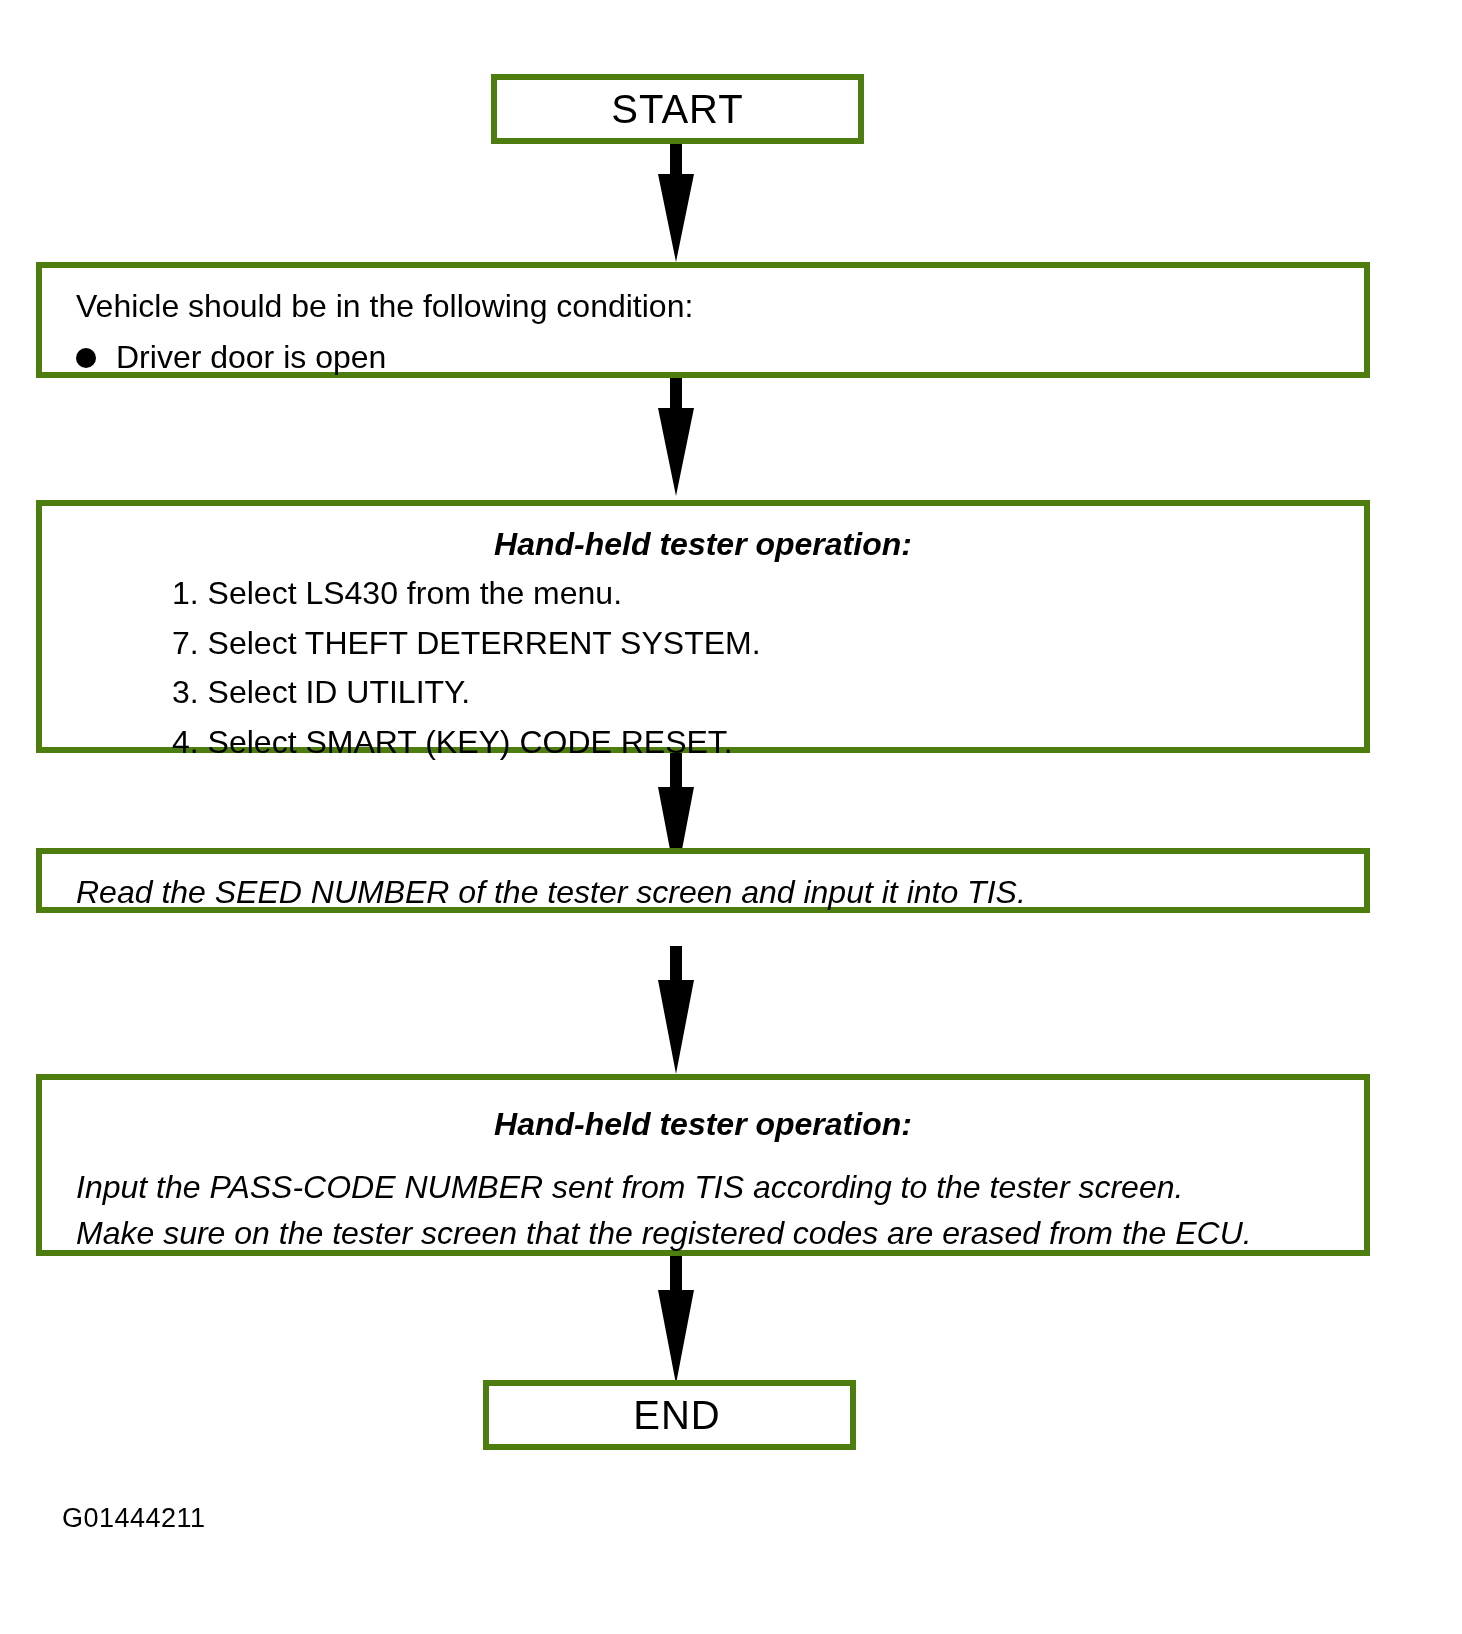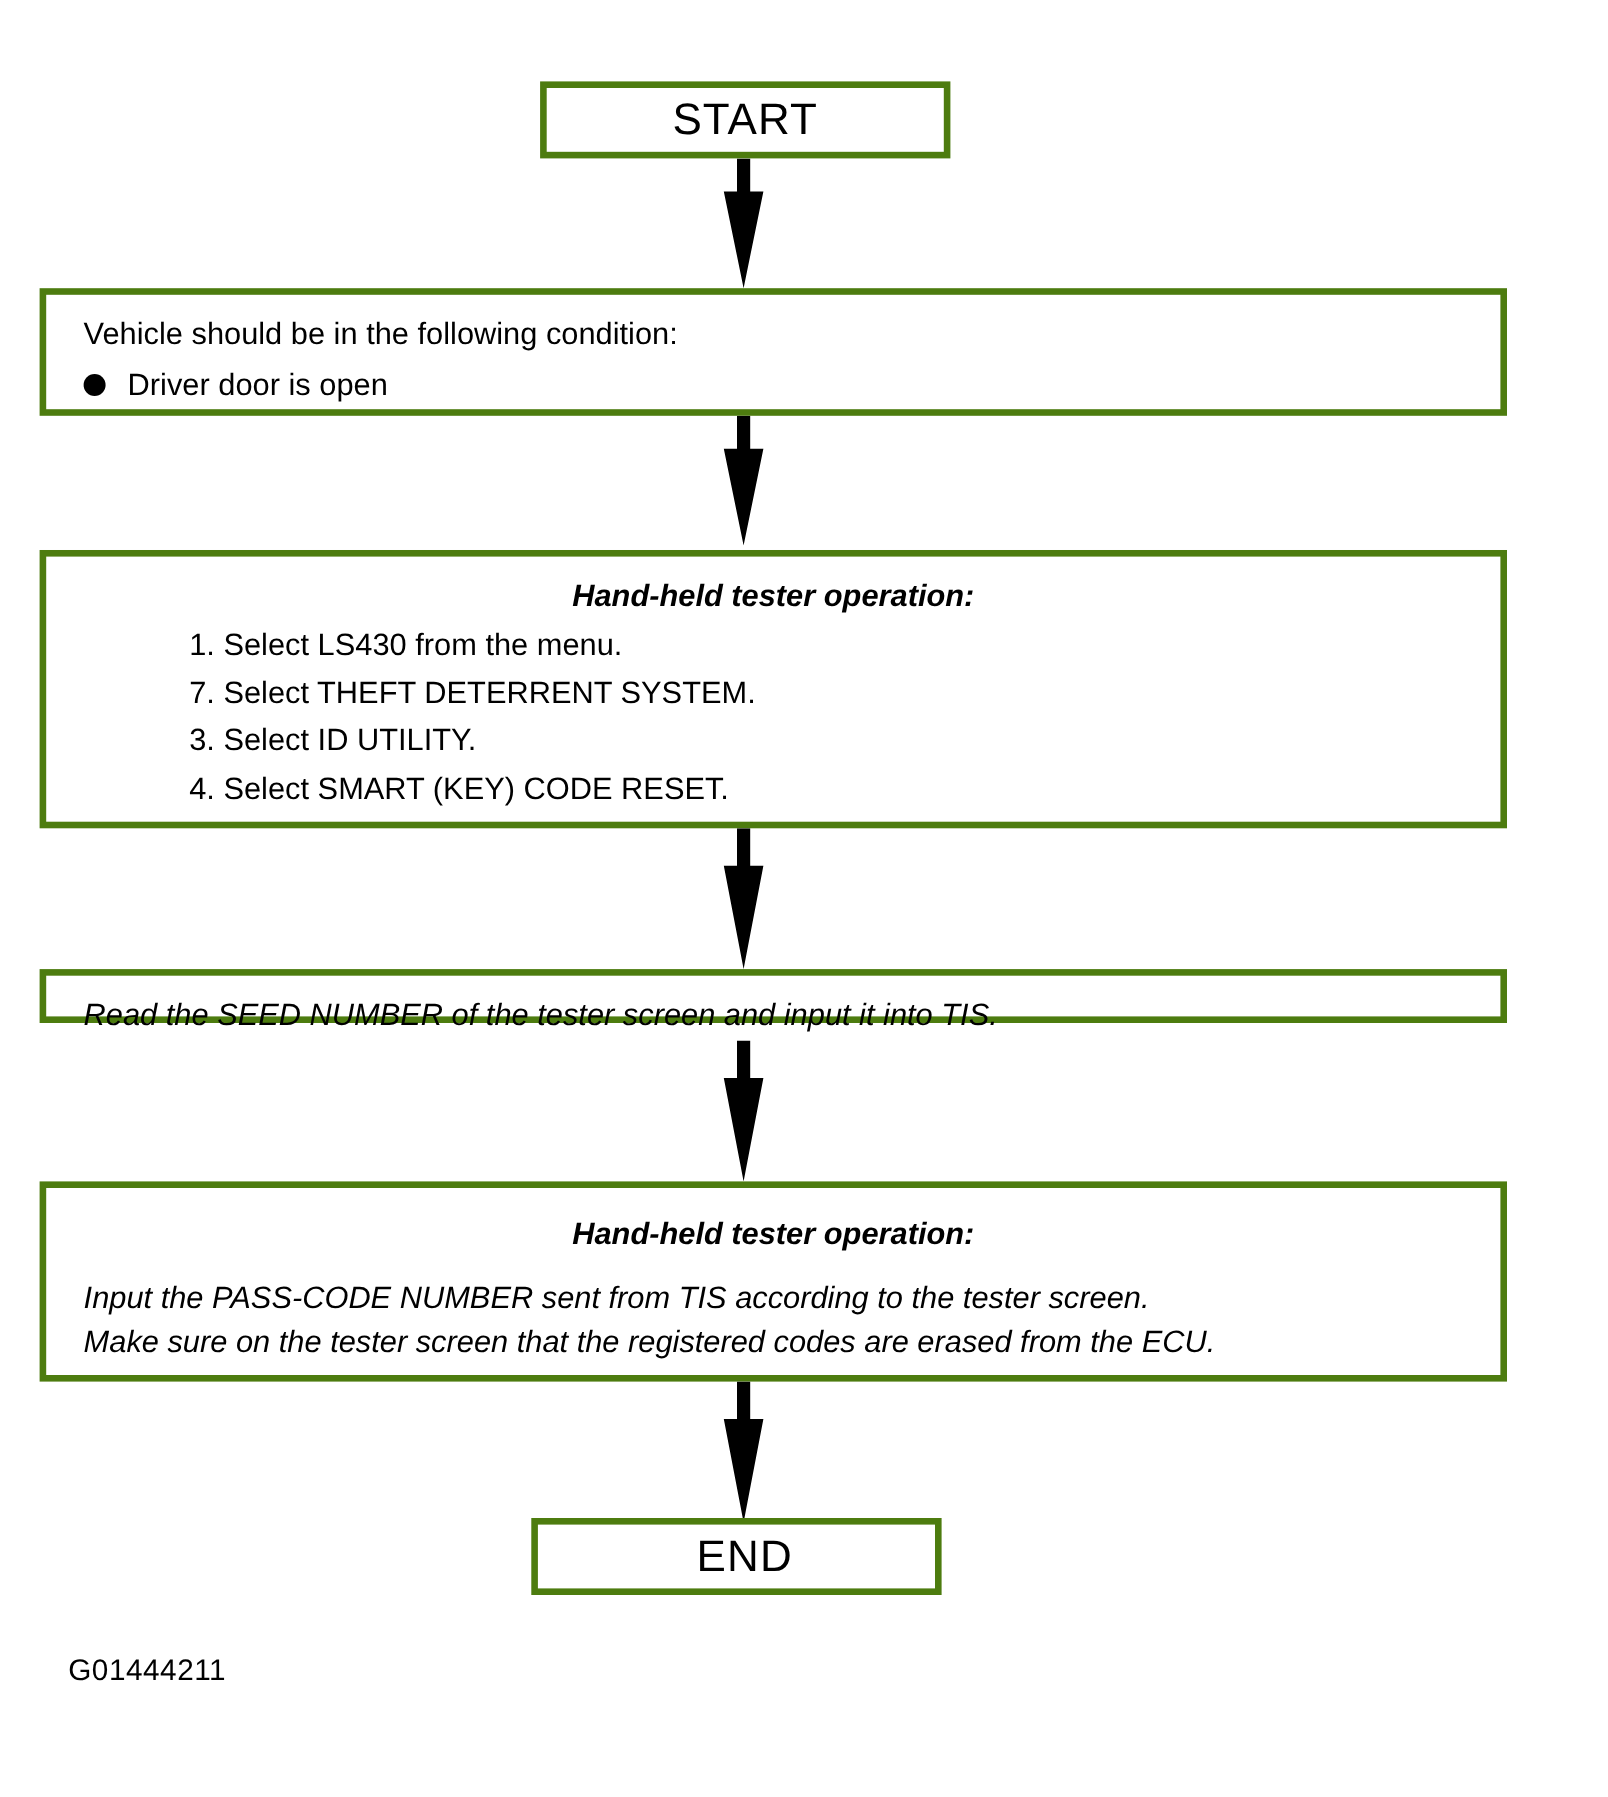--- a/index.html
+++ b/index.html
@@ -35,21 +35,21 @@
     font-size: 40px;
     letter-spacing: 1px;
     line-height: 1;
   }
 
   .process {
     padding: 16px 34px;
   }
 
   .line {
-    font-size: 28px;
+    font-size: 32px;
     line-height: 1.42;
     white-space: nowrap;
   }
   .line.italic {
     font-style: italic;
   }
   .line.bold-italic {
     font-weight: bold;
     font-style: italic;
     text-align: center;
@@ -127,21 +127,21 @@
       <div class="line">4. Select SMART (KEY) CODE RESET.</div>
     </div>
   </div>
 
   <div class="arrow" style="left:650px; top:753px; width:52px; height:128px;">
     <svg width="52" height="128" viewBox="0 0 52 128">
       <path d="M20,0 L32,0 L32,34 L44,34 L26,128 L8,34 L20,34 Z" fill="#000000"></path>
     </svg>
   </div>
 
-  <div class="node process" style="left:36px; top:881px; width:1334px; height:49px; ">
+  <div class="node process" style="left:36px; top:848px; width:1334px; height:65px; ">
     <div class="line italic">Read the SEED NUMBER of the tester screen and input it into TIS.</div>
   </div>
 
   <div class="arrow" style="left:650px; top:946px; width:52px; height:128px;">
     <svg width="52" height="128" viewBox="0 0 52 128">
       <path d="M20,0 L32,0 L32,34 L44,34 L26,128 L8,34 L20,34 Z" fill="#000000"></path>
     </svg>
   </div>
 
   <div class="node process" style="left:36px; top:1074px; width:1334px; height:182px; padding-top:22px;">

